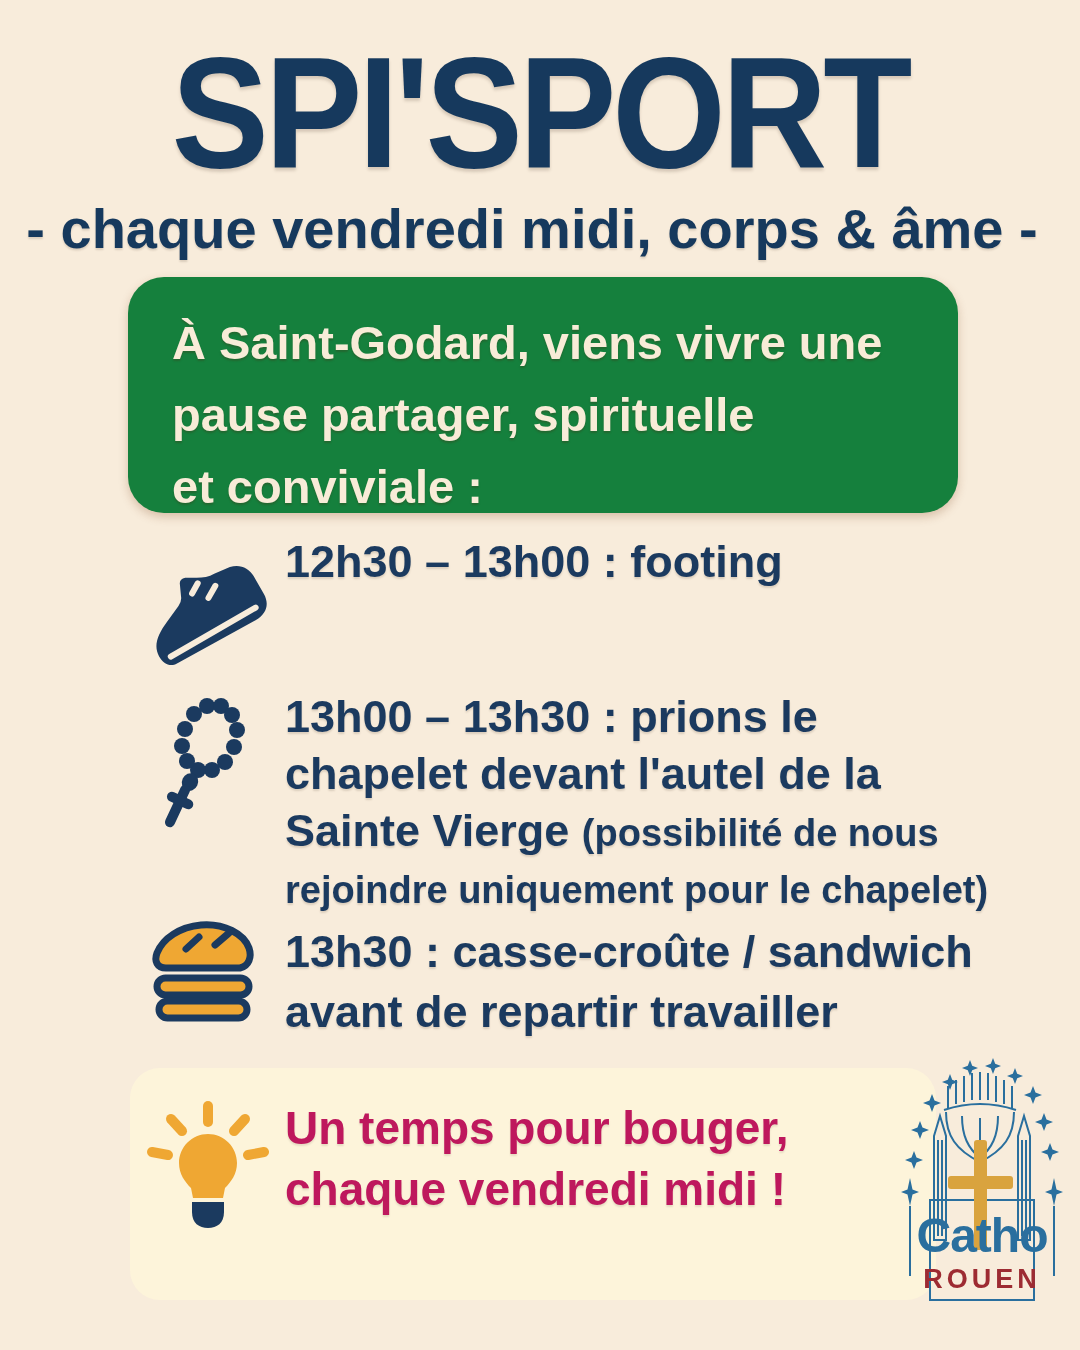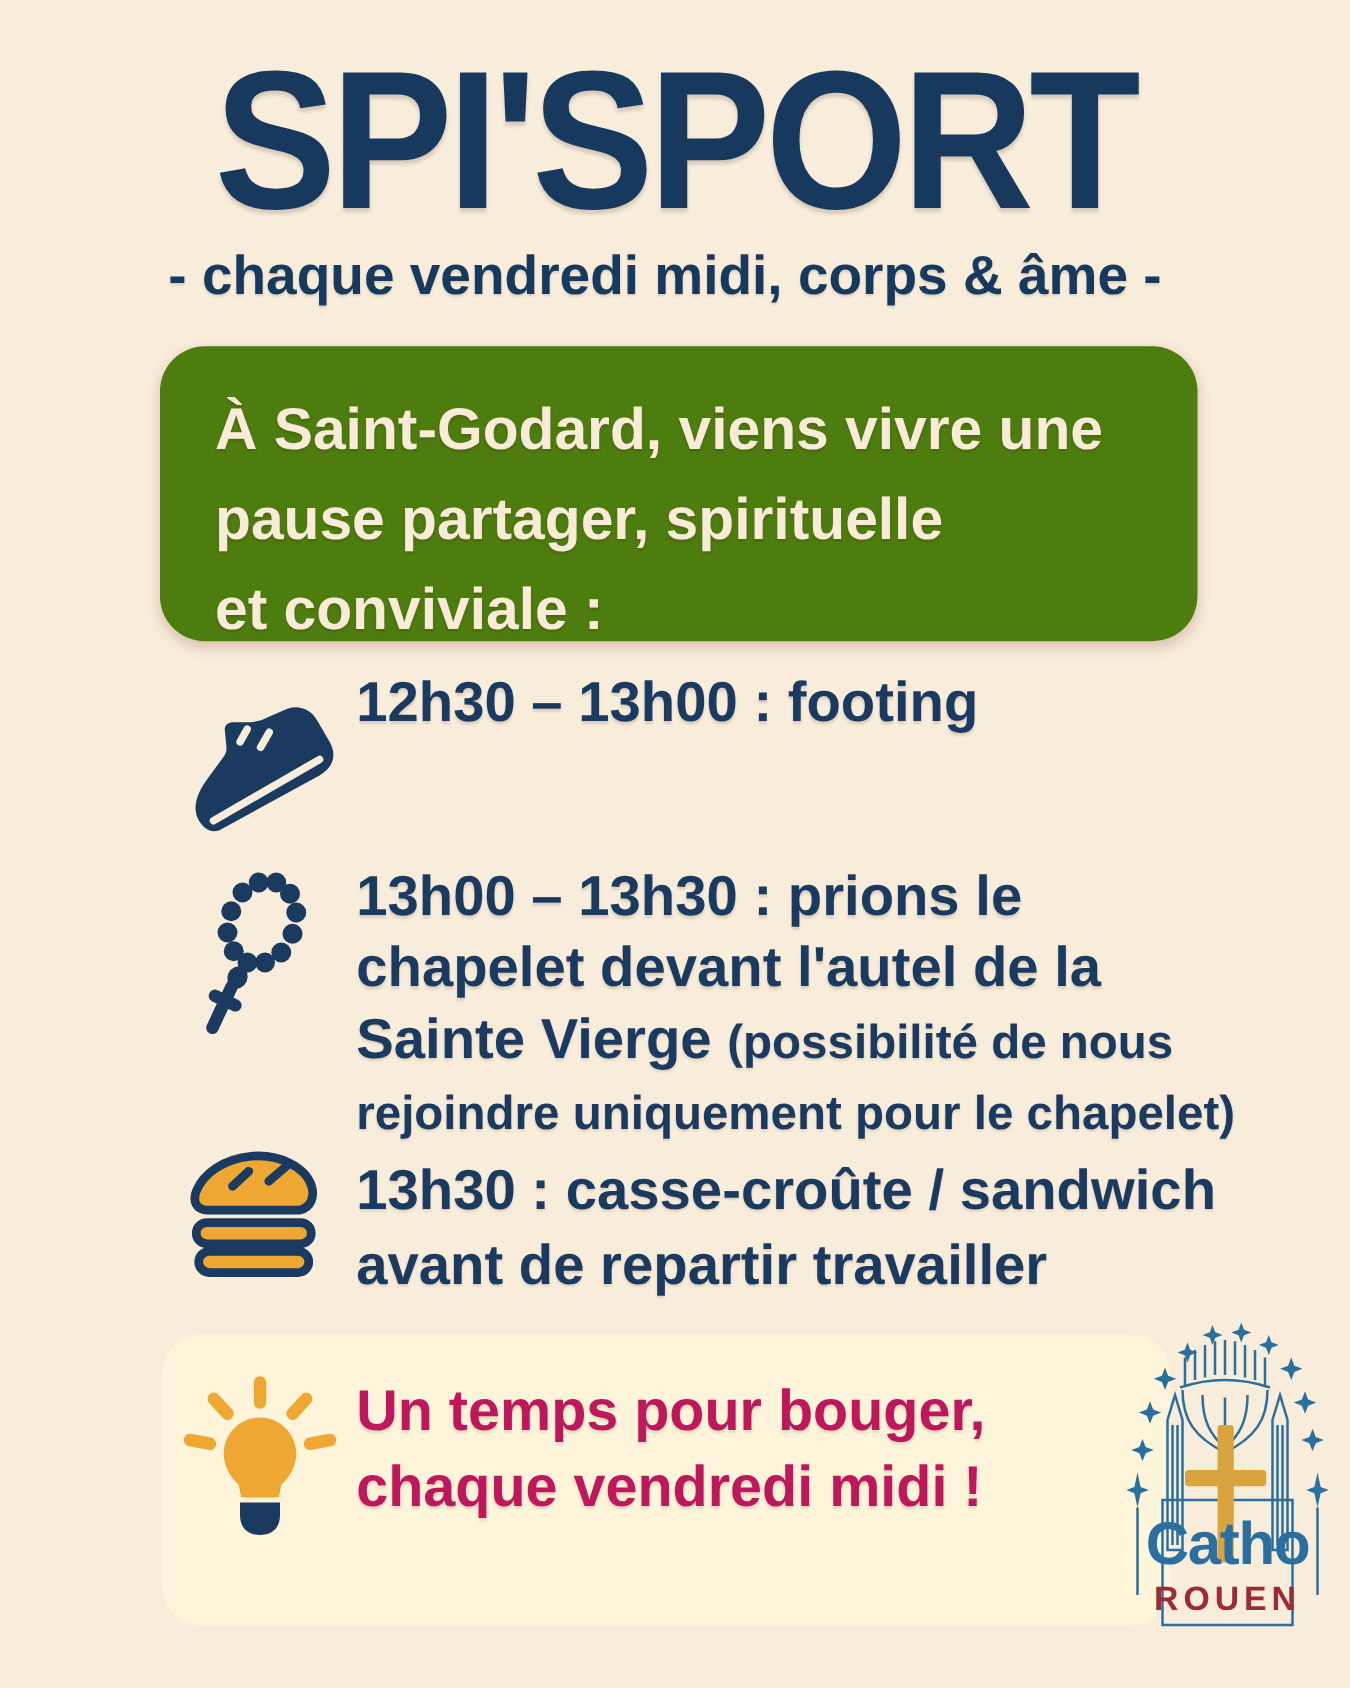--- a/index.html
+++ b/index.html
@@ -17,27 +17,27 @@
     position:absolute;top:22px;left:0;width:1080px;
     text-align:center;
     font-size:146px;font-weight:bold;letter-spacing:-4px;
     color:#16395d;
     transform:scaleY(1.08);transform-origin:top center;
     text-shadow:0 3px 3px rgba(60,40,20,0.18);
   }
   .subtitle{
     position:absolute;top:196px;left:0;width:1064px;
     text-align:center;
-    font-size:44px;font-weight:bold;color:#16395d;
+    font-size:56px;font-weight:bold;color:#16395d;
     text-shadow:0 2px 2px rgba(60,40,20,0.15);
   }
 
   .intro-box{
     position:absolute;left:128px;top:277px;width:830px;height:236px;
-    background:#4d7c0f;border-radius:36px;
+    background:#15803d;border-radius:36px;
     box-shadow:0 4px 10px rgba(120,60,20,0.25);
     box-sizing:border-box;
     padding:30px 0 0 44px;
   }
   .intro-box .line{
     font-size:47px;font-weight:bold;color:#f8ecd8;
     line-height:72px;
     text-shadow:0 2px 2px rgba(80,30,10,0.25);
   }
 

